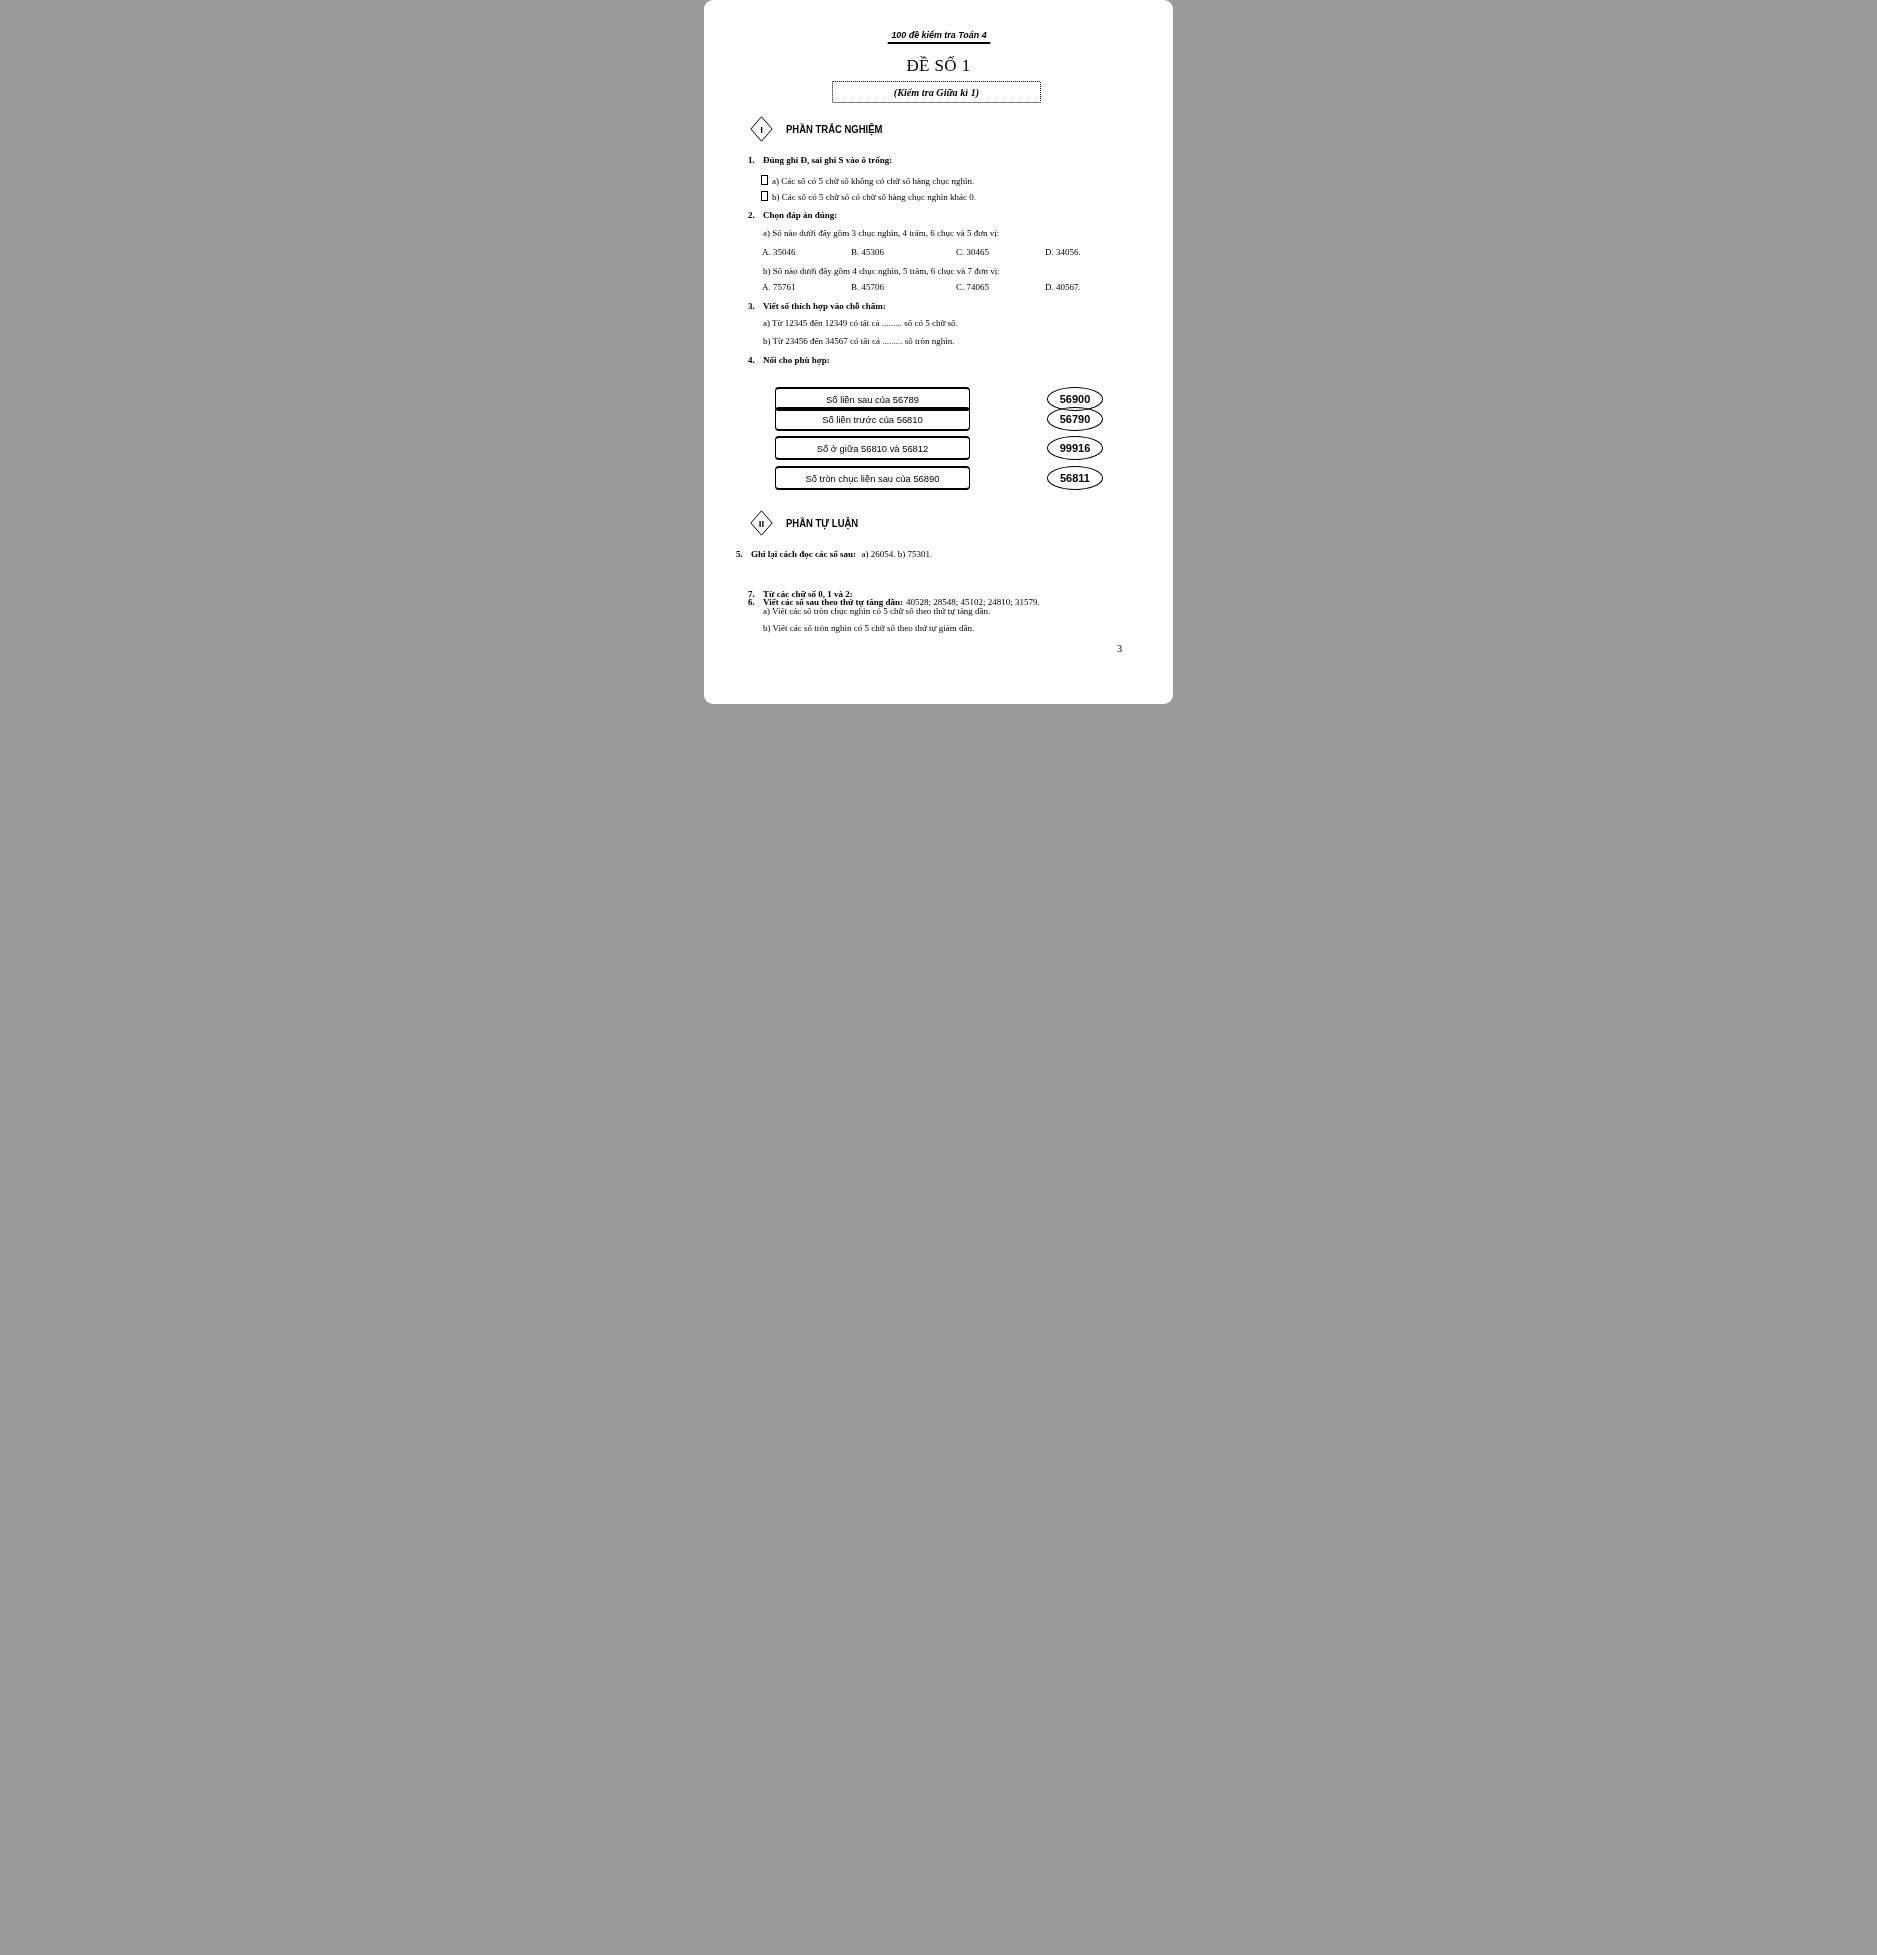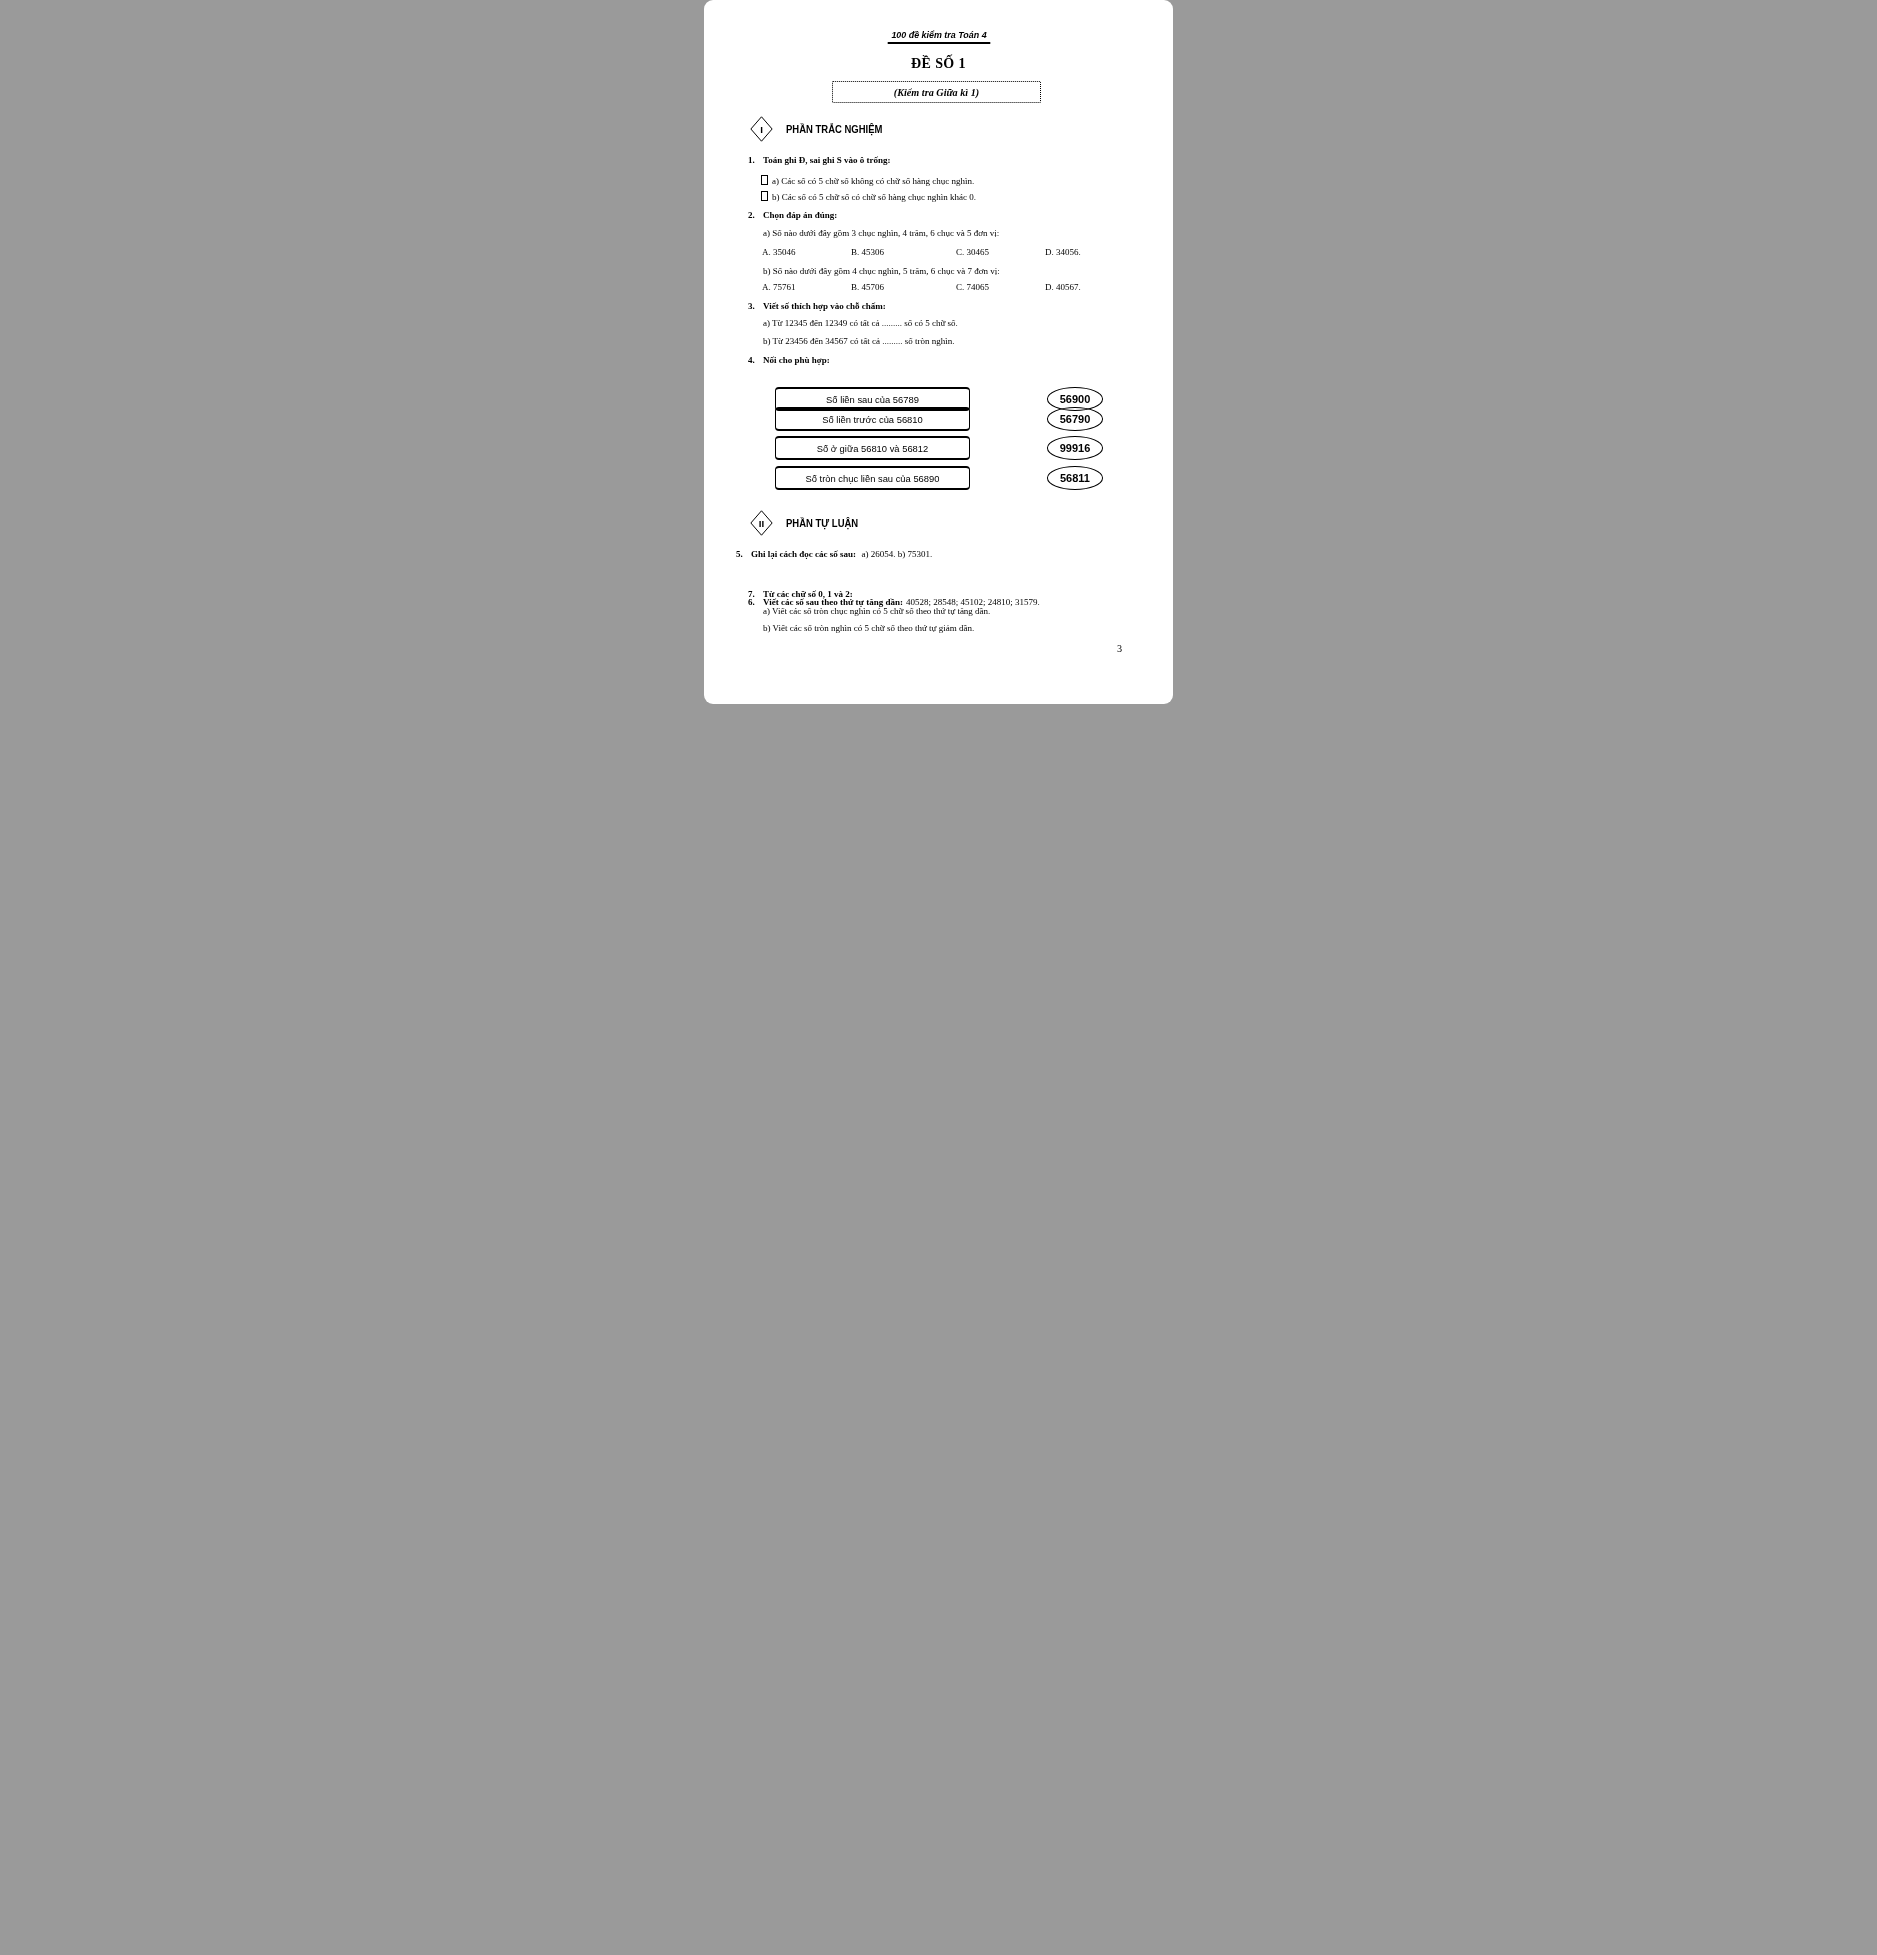--- a/index.html
+++ b/index.html
@@ -15,21 +15,21 @@
   .tail{margin-left:5.5px;}
 
   
   .header-wrap{position:absolute;top:29px;left:0;width:100%;text-align:center;}
   .header-text{
     display:inline-block;font-family:"Liberation Sans","DejaVu Sans",sans-serif;
     font-style:italic;font-weight:bold;font-size:9.4px;
     border-bottom:2.3px solid #000;padding:0 3.9px 2px;transform:scaleX(.95);
   }
   .title-wrap{position:absolute;top:56px;left:0;width:100%;text-align:center;}
-  .title-text{font-size:14px;font-weight:bold;letter-spacing:0.4px;}
+  .title-text{font-size:17px;font-weight:normal;letter-spacing:0.4px;}
   .subtitle-box{
     position:absolute;top:81px;left:128px;width:207px;height:20.3px;
     border:1.2px dotted #000;border-radius:1.2px;
     display:flex;align-items:center;justify-content:center;
   }
   .subtitle-text{font-size:10.2px;font-weight:bold;font-style:italic;}
 
   
   .section{position:absolute;left:46px;display:flex;align-items:center;gap:13.3px;height:26px;}
   .sec1{top:116px;}
@@ -97,21 +97,21 @@
     <span class="diamond">
       <svg width="23" height="26" viewBox="0 0 58 66" aria-hidden="true">
         <polygon points="29,2 56,33 29,64 2,33" fill="#ffffff" stroke="#000000" stroke-width="2.5"></polygon>
       </svg>
       <span class="roman">I</span>
     </span>
     <span class="sec-title">PHẦN TRẮC NGHIỆM</span>
   </div>
 
   <div class="ln" style="top:155px;left:44px;">
-    <span class="num">1.</span><span class="bold">Toán ghi Đ, sai ghi S vào ô trống:</span>
+    <span class="num">1.</span><span class="bold">Đúng ghi Đ, sai ghi S vào ô trống:</span>
   </div>
   <div class="ln" style="top:175px;left:57px;">
     <span class="checkbox"></span><span>a) Các số có 5 chữ số không có chữ số hàng chục nghìn.</span>
   </div>
   <div class="ln" style="top:191px;left:57px;">
     <span class="checkbox"></span><span>b) Các số có 5 chữ số có chữ số hàng chục nghìn khác 0.</span>
   </div>
 
   <div class="ln" style="top:210px;left:44px;">
     <span class="num">2.</span><span class="bold">Chọn đáp án đúng:</span>

